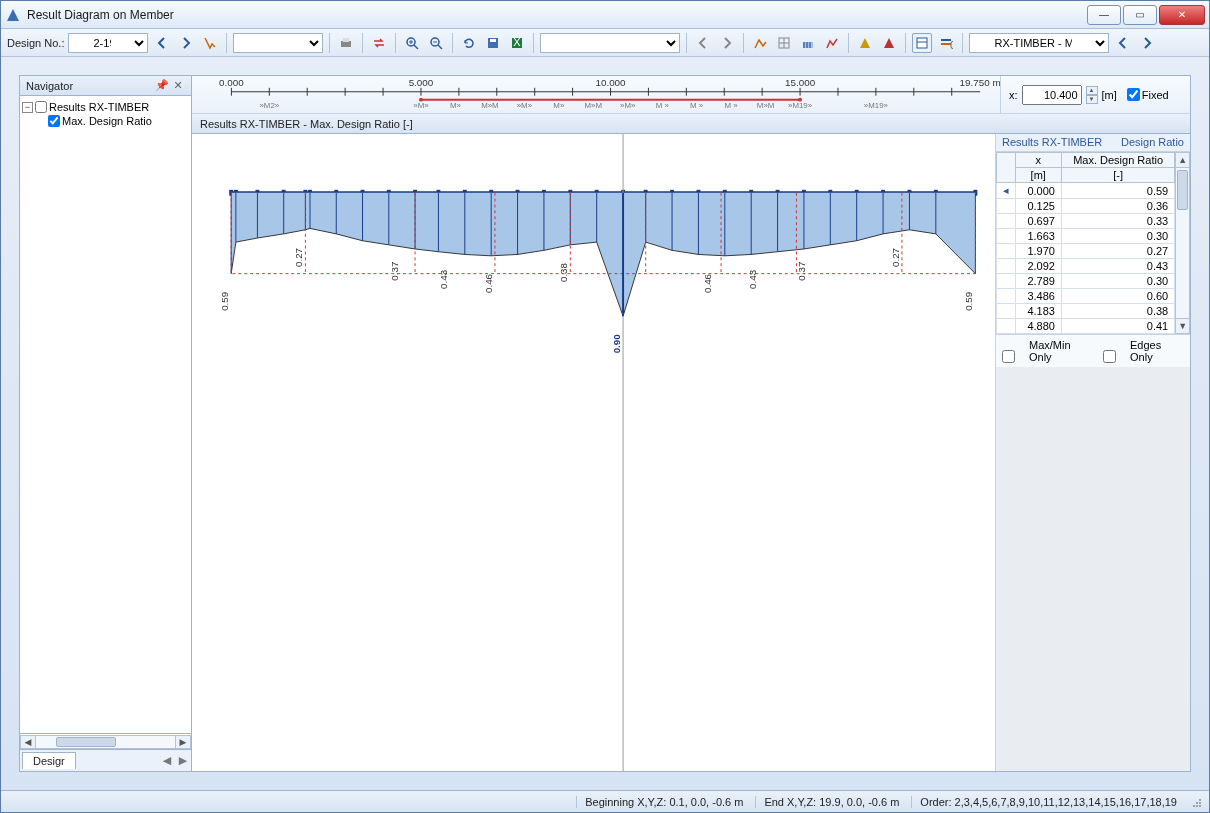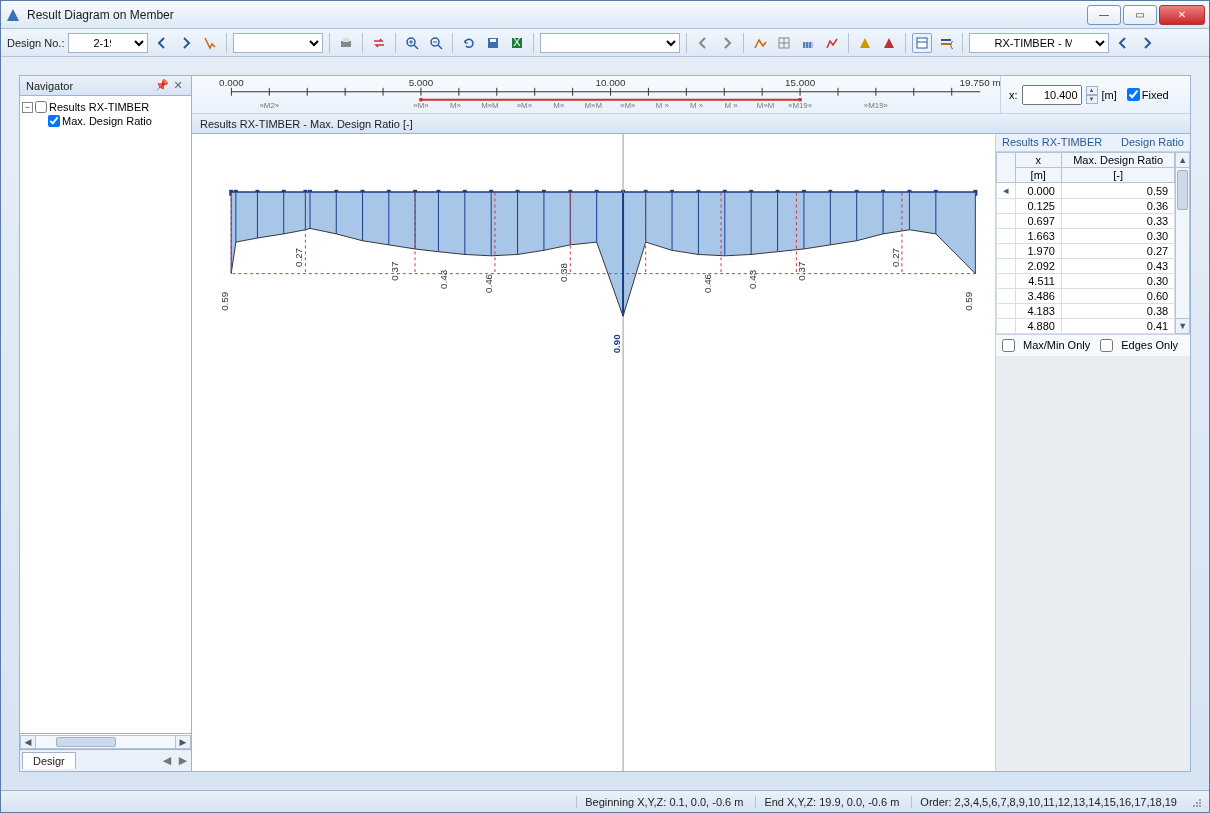--- a/index.html
+++ b/index.html
@@ -60,21 +60,21 @@
 .tablewrap { flex: 0 0 auto; display: flex; }
 .rtable { border-collapse: collapse; width: 100%; }
 .rtable th { border: 1px solid #b3c4d7; background: #f1f6fc; font-weight: normal; text-align: center; padding: 1px 4px; }
 .rtable td { border: 1px solid #d6e0ec; padding: 1px 6px; text-align: right; background: #fff; }
 .rtable td.ptr { width: 14px; text-align: center; color: #2a5a9a; }
 .vscroll { width: 16px; display: flex; flex-direction: column; }
 .vscroll .arrow { height: 16px; border: 1px solid #b3c4d7; background: #eaf1fa; display: flex; align-items: center; justify-content: center; font-size: 9px; color: #555; }
 .vscroll .vtrack { flex: 1; background: #f1f6fc; border-left: 1px solid #b3c4d7; border-right: 1px solid #b3c4d7; position: relative; }
 .vscroll .vthumb { position: absolute; top: 2px; left: 1px; right: 1px; height: 40px; background: #cdd9e8; border: 1px solid #9fb4cc; border-radius: 2px; }
 .checksrow { padding: 4px 6px; display: flex; gap: 10px; border-top: 1px solid #c6d3e2; background: #f7fafd; }
-.checksrow label { display: flex; align-items: flex-start; gap: 8px; }
+.checksrow label { display: flex; align-items: flex-end; gap: 14px; }
 
 .graybelow { flex: 1; background: #e9edf1; }
 
 .statusbar { height: 22px; background: linear-gradient(#eaf1fa,#d6e3f2); border-top: 1px solid #9fb4cc; display: flex; align-items: center; padding: 0 6px; gap: 12px; color: #222; }
 .statusbar .cell { border-left: 1px solid #b3c4d7; padding-left: 8px; white-space: nowrap; }
 .statusbar .first { border-left: none; flex: 1; }
 .grip { width: 14px; height: 14px; margin-left: auto; }
 
 .tick { font-size: 10px; fill: #333; }
 .mlabel { font-size: 8px; fill: #777; }
@@ -485,21 +485,21 @@
                     <td>1.970</td>
                     <td>0.27</td>
                   </tr>
                   <tr>
                     <td class="ptr"></td>
                     <td>2.092</td>
                     <td>0.43</td>
                   </tr>
                   <tr>
                     <td class="ptr"></td>
-                    <td>4.511</td>
+                    <td>2.789</td>
                     <td>0.30</td>
                   </tr>
                   <tr>
                     <td class="ptr"></td>
                     <td>3.486</td>
                     <td>0.60</td>
                   </tr>
                   <tr>
                     <td class="ptr"></td>
                     <td>4.183</td>

